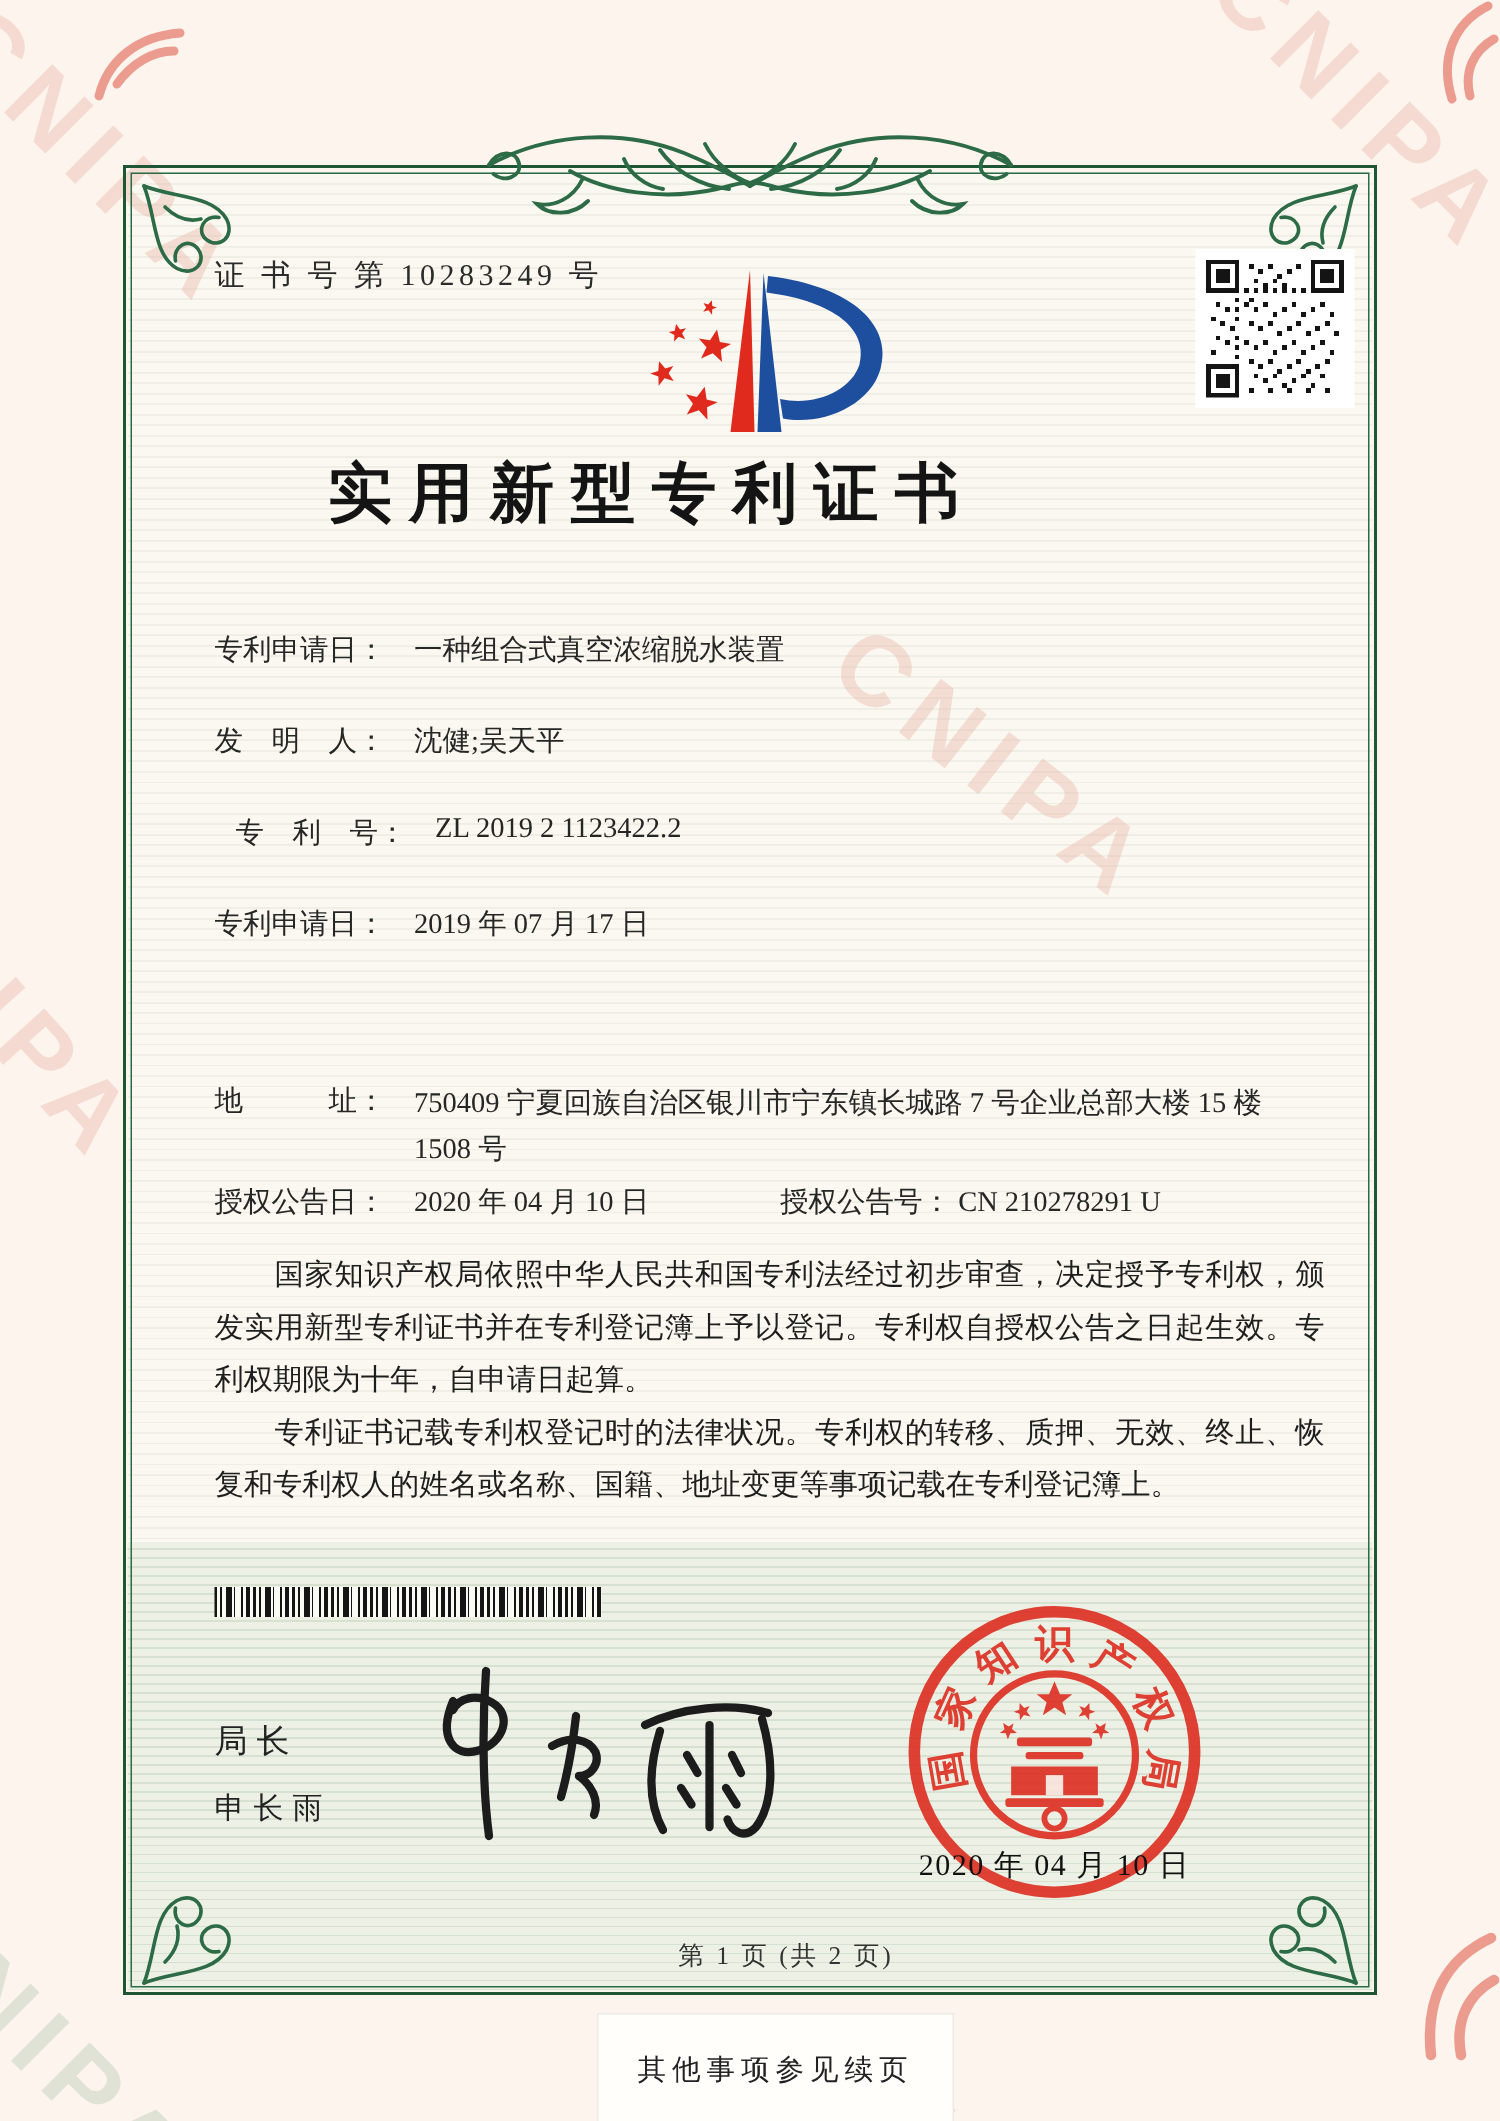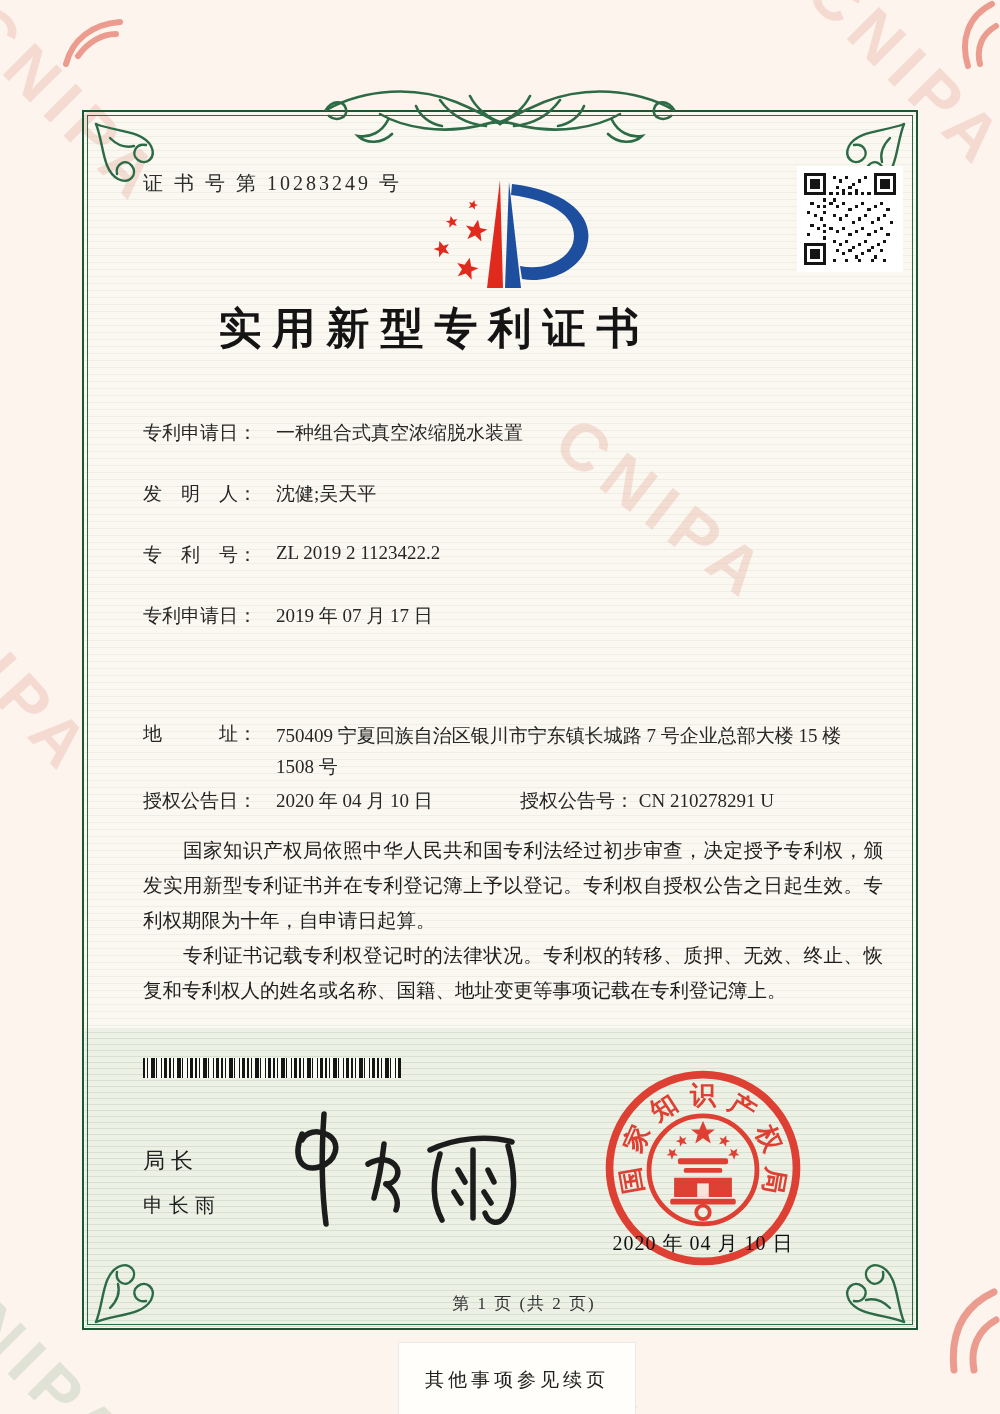--- a/index.html
+++ b/index.html
@@ -38,21 +38,21 @@
   .qr svg { width:100%; height:100%; }
 
   .title { position:absolute; left:0; top:300px; width:869px; text-align:center;
     font-size:43px; font-weight:700; letter-spacing:11px; color:#141414; }
 
   .field { position:absolute; left:143px; font-size:19px; color:#262626; display:flex; }
   .field .lab { display:inline-block; width:133px; white-space:pre; flex:0 0 133px; }
   .field .val { white-space:pre-wrap; }
   .f-name { top:420px; }
   .f-inventor { top:481px;justify-content:space-between; }
-  .f-patno { top:542px; }
+  .f-patno { top:542px;margin-left:14px; }
   .f-filing { top:603px; }
   .f-patentee { top:663px; }
   .f-address { top:721px; }
   .f-address .val { width:578px; line-height:1.62; }
   .f-grant { top:788px; }
   .grant-no { position:absolute; left:520px; top:788px; font-size:19px; color:#262626; }
 
   .body-text { position:absolute; left:143px; top:833px; width:740px; font-size:19.5px;
     line-height:1.8; color:#1e1e1e; text-align:justify; }
   .body-text p { text-indent:2.05em; }

